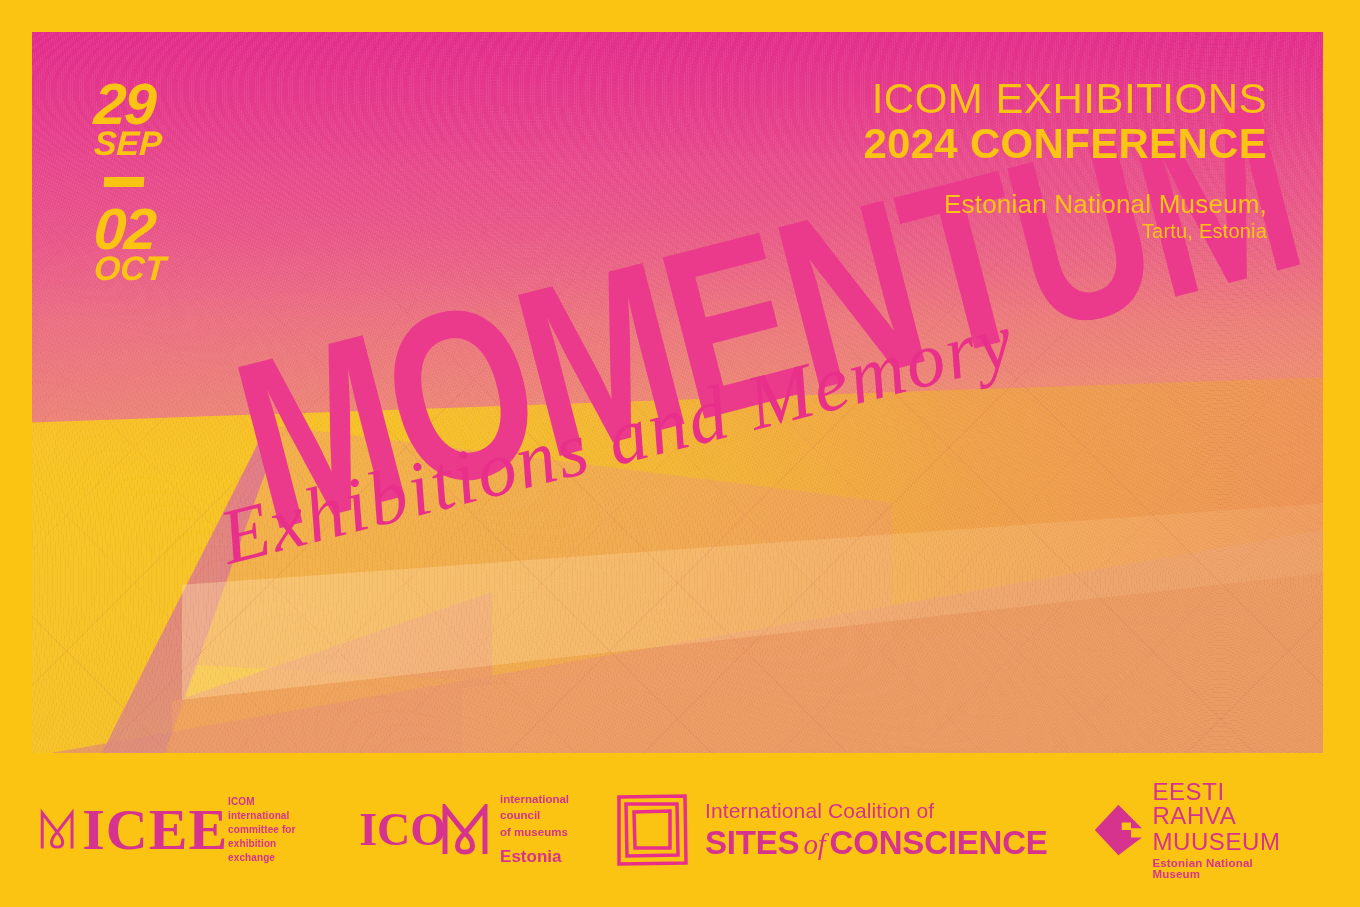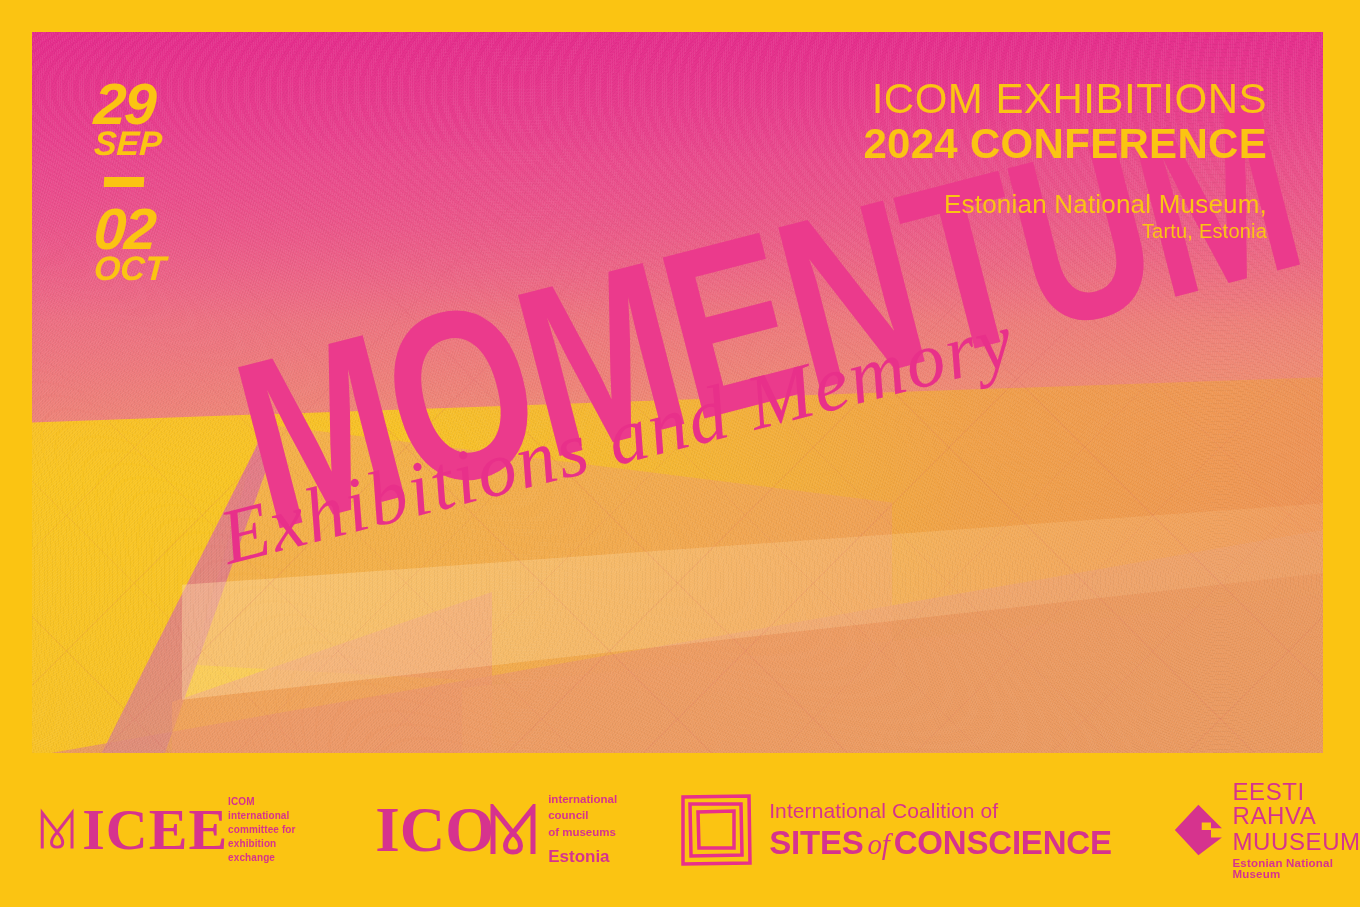--- a/index.html
+++ b/index.html
@@ -213,21 +213,20 @@
   }
 
   
   #logo-bar{
     position:absolute;
     left:0;top:753px;
     width:1188px;height:154px;
     display:flex;
     align-items:center;
     z-index:8;
-    gap:16px;
   }
   .logo{
     display:flex;align-items:center;
     color:#D6338E;
   }
 
   
   #logo-icee{margin-left:40px;}
   #icee-mark{width:46px;height:54px;margin-right:8px;}
   #icee-word{
@@ -243,21 +242,21 @@
     line-height:1.42;
     letter-spacing:.1px;
   }
   #icee-sub span{display:block;}
 
   
   #logo-icom{margin-left:58px;}
   #icom-word{
     font-family:"Liberation Serif", serif;
     font-weight:700;
-    font-size:63px;
+    font-size:46px;
     letter-spacing:0px;
     line-height:1;
   }
   #icom-m{width:46px;height:52px;margin-left:-4px;}
   #icom-sub{
     margin-left:12px;
     font-size:11.5px;
     font-weight:700;
     line-height:1.45;
   }

